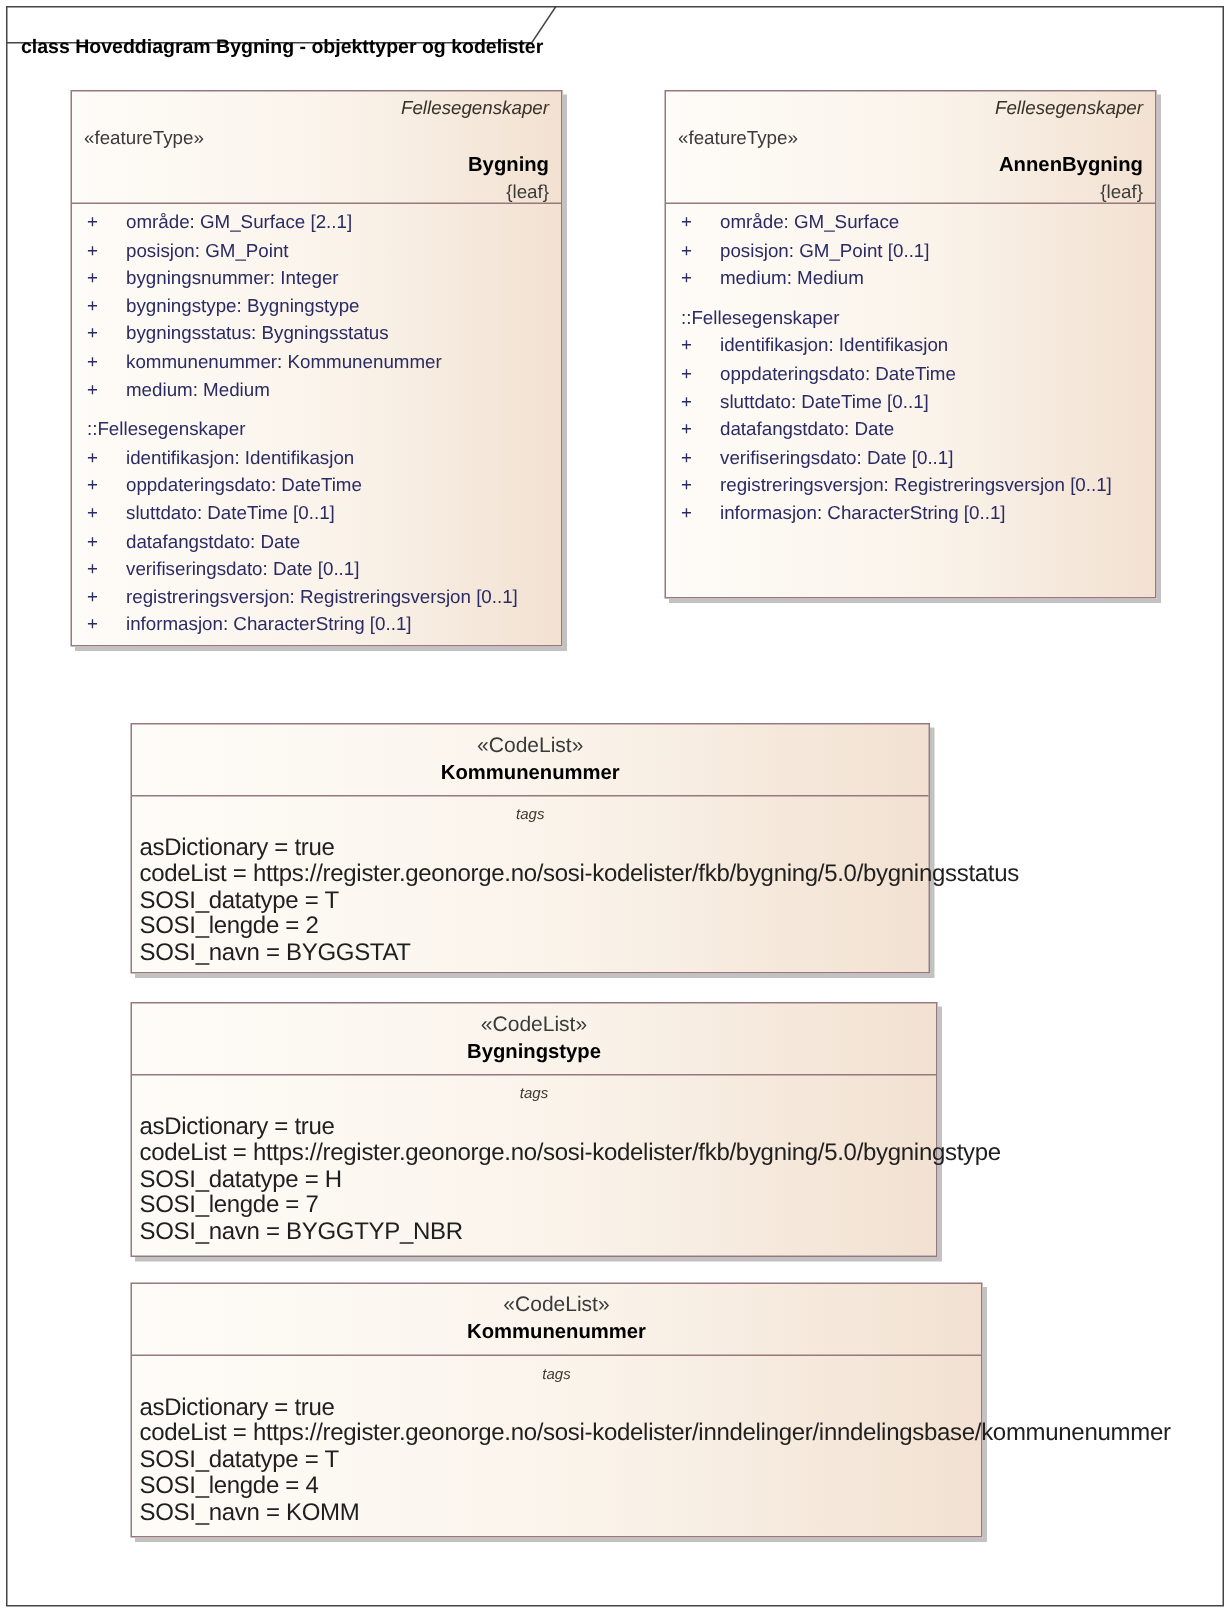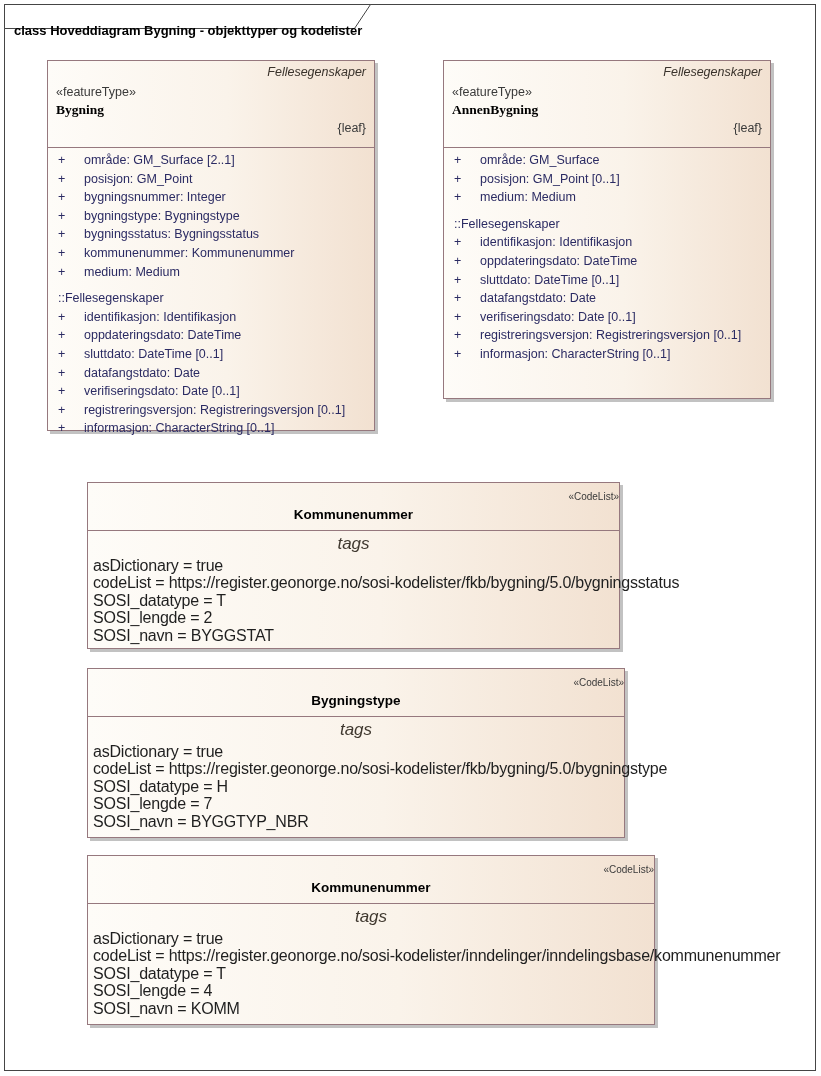--- a/index.html
+++ b/index.html
@@ -19,40 +19,40 @@
     color:#000000; white-space:nowrap;
   }
   
   .uml-box {
     position:absolute; box-sizing:border-box;
     border:1px solid #96787e;
     background:linear-gradient(to right, #fefcf8 0%, #faf3ea 55%, #f2e1d1 100%);
     box-shadow:3px 3px 0 #c2c2c2;
   }
   .uml-header {
-    box-sizing:border-box; height:87px; padding:3px 8px 0 8px;
+    box-sizing:border-box; height:75px; padding:3px 8px 0 8px;
     border-bottom:1px solid #96787e;
   }
   .pkg-name   { text-align:right; font-style:italic; font-size:12.5px; color:#39322b; line-height:16px; }
   .stereotype { text-align:left; font-size:12.5px; color:#3a3a3a; line-height:17px; margin-top:4px; }
-  .class-name { text-align:left; font-size:13.5px; font-weight:bold; color:#000000; line-height:18px;font-family:Liberation Serif, serif; }
+  .class-name { text-align:right; font-size:13.5px; font-weight:bold; color:#000000; line-height:18px; }
   .modifier   { text-align:right; font-size:12.5px; color:#3a3a3a; line-height:17px; margin-top:1px; }
   .attrs { padding:3px 8px 0 10px; }
   .attr-row { display:flex; font-size:12.5px; color:#2b2b63; line-height:18.6px; white-space:nowrap; }
   .attr-vis { width:26px; flex:none; }
   .attr-row.scope { margin-top:8px; }
   
   .cl-header {
     box-sizing:border-box; height:48px; padding-top:5px;
     border-bottom:1px solid #96787e;
   }
-  .cl-stereo { text-align:right; font-size:10px; color:#3a3a3a; line-height:17px; }
+  .cl-stereo { text-align:center; font-size:14px; color:#3a3a3a; line-height:17px; }
   .cl-name   { text-align:center; font-size:13.5px; font-weight:bold; color:#000000; line-height:19px; }
   .cl-body   { padding:2px 5px 0 5px; }
-  .tags-label { text-align:center; font-style:italic; font-size:17px; color:#3f382f; line-height:18px; margin:2px 0 4px 0; }
+  .tags-label { text-align:center; font-style:italic; font-size:10px; color:#3f382f; line-height:18px; margin:2px 0 4px 0; }
   .tag-line  { font-size:16px; color:#1f1f1f; line-height:17.4px; white-space:nowrap; letter-spacing:-0.2px; }
   
   #box-bygning       { left:47px;  top:60px;  width:328px; height:371px; }
   #box-annenbygning  { left:443px; top:60px;  width:328px; height:339px; }
   #cl-bygningsstatus { left:87px;  top:482px; width:533px; height:167px; }
   #cl-bygningstype   { left:87px;  top:668px; width:538px; height:170px; }
   #cl-kommunenummer  { left:87px;  top:855px; width:568px; height:170px; }
 </style>
 </head>
 <body>

